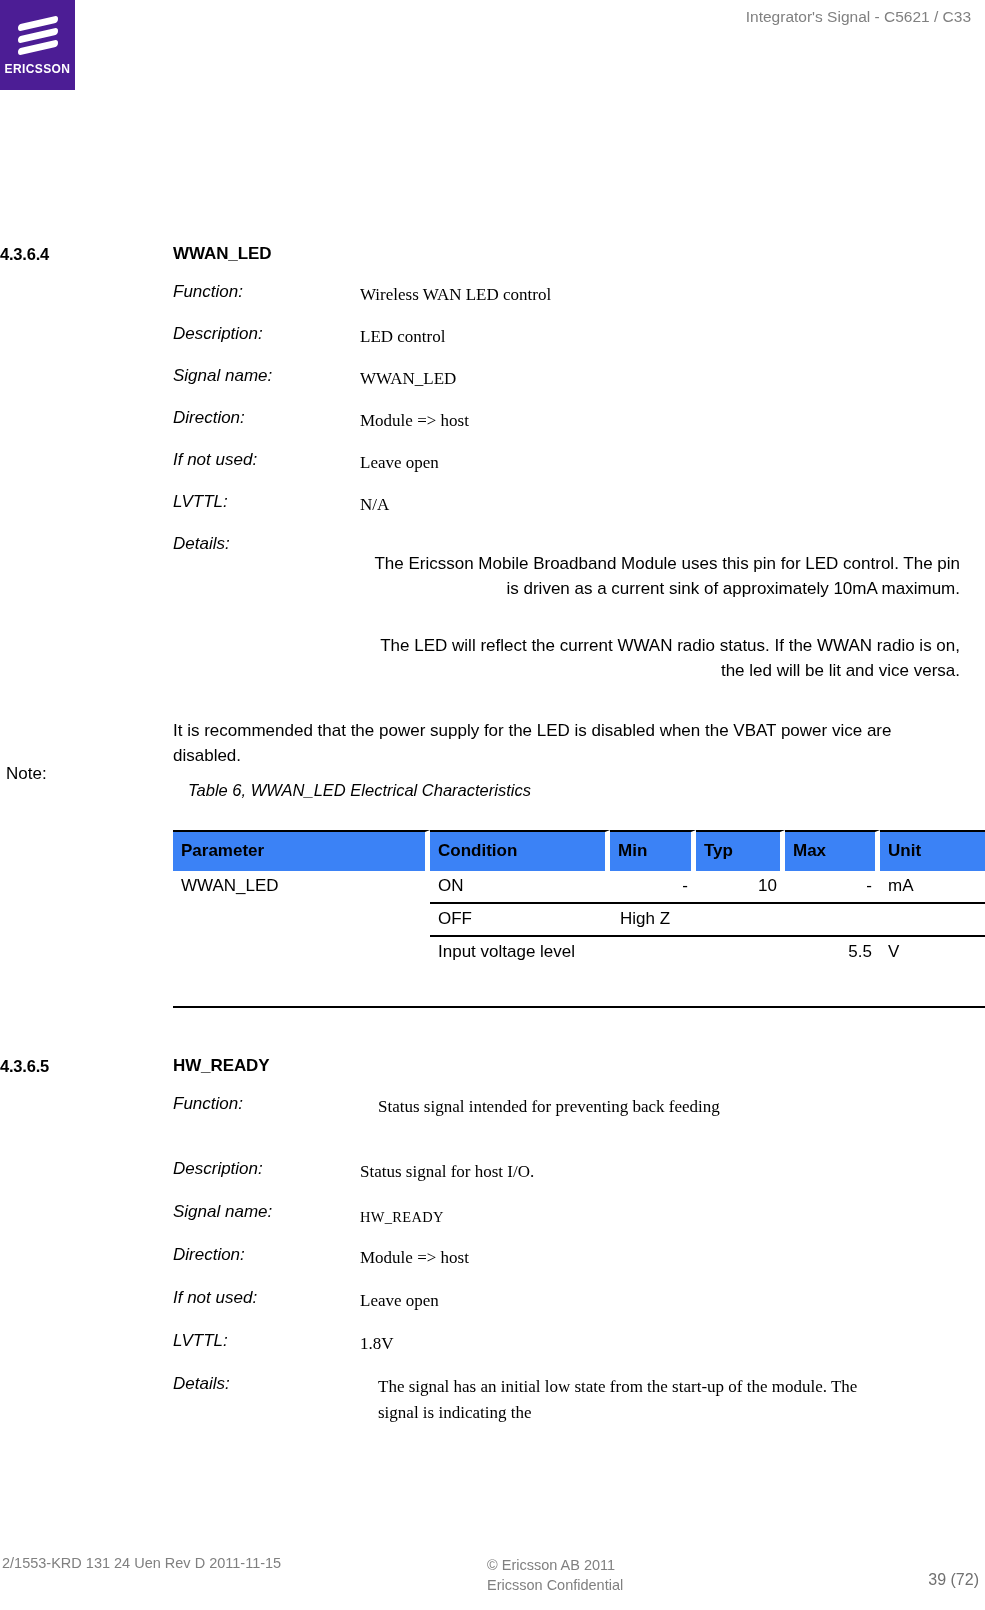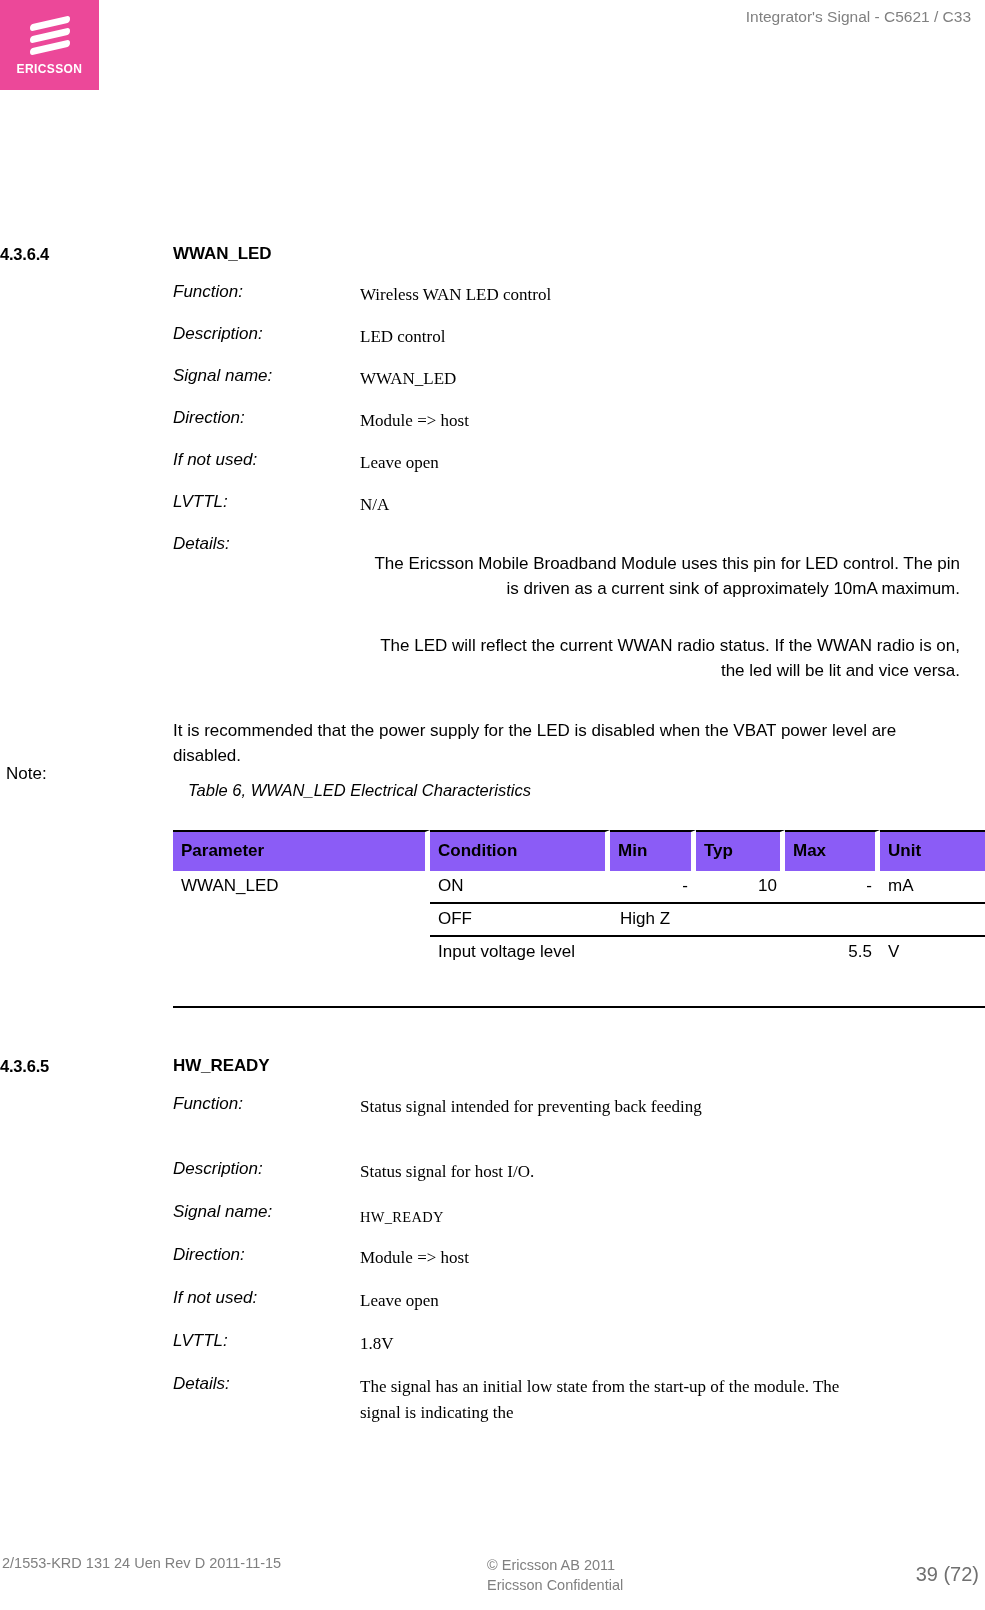--- a/index.html
+++ b/index.html
@@ -16,22 +16,21 @@
     overflow: hidden;
   }
 
   
   .logo-box {
     position: absolute;
     left: 0;
     top: 0;
     width: 75px;
     height: 90px;
-    background: #ec4899;
-    padding-left: 24px;
+    background: #4c1d95;
   }
   .logo-bars {
     position: absolute;
     left: 50%;
     top: 18px;
     transform: translateX(-50%);
     width: 40px;
     height: 38px;
   }
   .logo-bars span {
@@ -88,21 +87,21 @@
     font-size: 17px;
     font-style: italic;
   }
   .field-value {
     position: absolute;
     left: 360px;
     font-size: 17px;
     line-height: 26px;
     font-family: Liberation Serif, serif;
   }
-  .field-value.narrow { width: 500px; }
+  .field-value.narrow { width: 500px; margin-left: 18px; }
   .field-value.mono-ish {
     font-size: 14.5px;
     letter-spacing: 0.3px;
   }
   .note-label {
     position: absolute;
     left: 6px;
     font-size: 17px;
   }
   .note-text {
@@ -134,21 +133,21 @@
     top: 830px;
     width: 812px;
   }
   table.spec {
     border-collapse: separate;
     border-spacing: 0;
     width: 812px;
     table-layout: fixed;
   }
   table.spec thead th {
-    background: #8b5cf6;
+    background: #3b82f6;
     font-size: 17px;
     font-weight: bold;
     text-align: left;
     padding: 4px 8px 5px 8px;
     border-top: 2.5px solid #000;
     border-right: 5px solid #ffffff;
     vertical-align: middle;
     height: 30px;
   }
   table.spec thead th.last { border-right: none; }
@@ -195,22 +194,22 @@
   }
   .footer-center {
     position: absolute;
     left: 487px;
     top: 0;
     line-height: 20px;
   }
   .footer-right {
     position: absolute;
     right: 6px;
-    top: 8px;
-    font-size: 20px;
+    top: 16px;
+    font-size: 16px;
     color: #707070;
     white-space: nowrap;
   }
 </style>
 </head>
 <body>
 
 <div class="logo-box">
   <div class="logo-bars">
     <span class="b1"></span>
@@ -240,21 +239,21 @@
 <div class="field-value" style="top:450px;">Leave open</div>
 
 <div class="field-label" style="top:492px;">LVTTL:</div>
 <div class="field-value" style="top:492px;">N/A</div>
 
 <div class="field-label" style="top:534px;">Details:</div>
 <div class="detail-para" style="top:551px;">The Ericsson Mobile Broadband Module uses this pin for LED control. The pin is driven as a current sink of approximately 10mA maximum.</div>
 <div class="detail-para" style="top:633px;">The LED will reflect the current WWAN radio status. If the WWAN radio is on, the led will be lit and vice versa.</div>
 
 <div class="note-label" style="top:718px;margin-top:46px;">Note:</div>
-<div class="note-text" style="top:718px;">It is recommended that the power supply for the LED is disabled when the VBAT power level are disabled.</div>
+<div class="note-text" style="top:718px;">It is recommended that the power supply for the LED is disabled when the VBAT power vice are disabled.</div>
 
 <div class="table-caption" style="top:781px;">Table 6, WWAN_LED Electrical Characteristics</div>
 
 <div class="tbl-wrap">
   <table class="spec">
     <colgroup>
       <col style="width:257px;">
       <col style="width:180px;">
       <col style="width:86px;">
       <col style="width:89px;">

